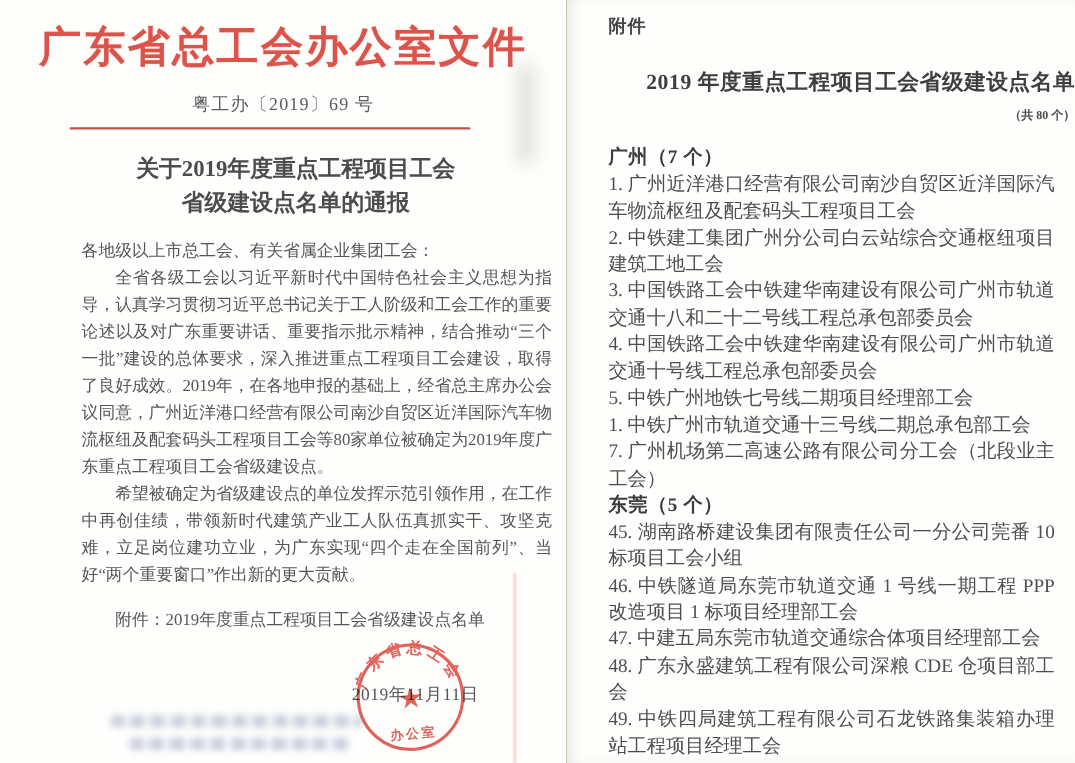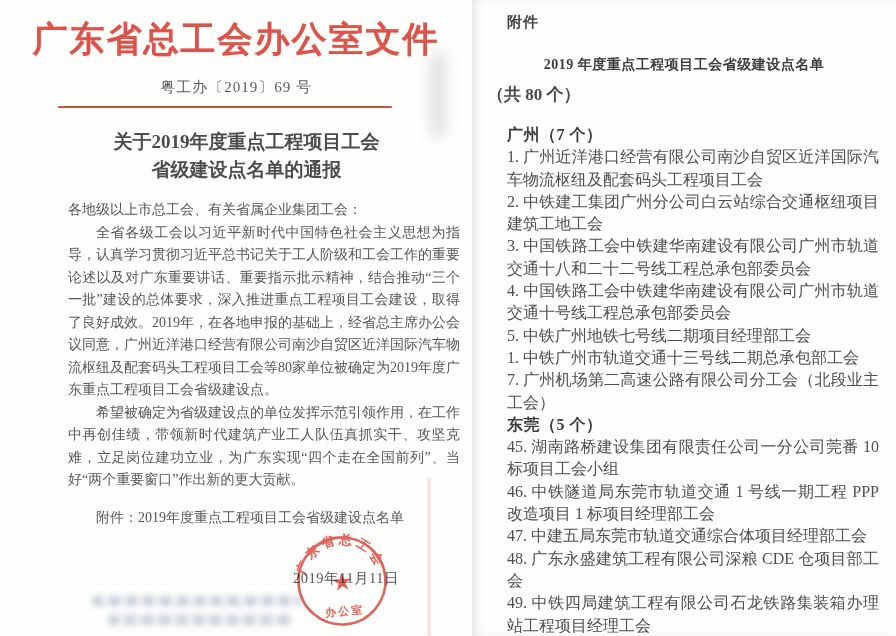--- a/index.html
+++ b/index.html
@@ -40,22 +40,22 @@
   
   .wm-line{position:absolute;height:10px;border-radius:4px;filter:blur(3px);
     background:repeating-linear-gradient(90deg,rgba(110,130,165,.38) 0 11px,rgba(110,130,165,.08) 11px 17px);}
   .wm-1{left:92px;top:596px;width:210px;}
   .wm-2{left:108px;top:615px;width:185px;}
   .smudge{position:absolute;left:430px;top:52px;width:16px;height:86px;background:rgba(150,150,150,.28);filter:blur(7px);border-radius:8px;}
   .fold-line{position:absolute;left:428px;top:478px;width:2px;height:158px;background:rgba(222,120,118,.4);filter:blur(1px);}
 
   
   .rp-attach{margin:13px 0 0 35px;font-weight:bold;font-size:15px;color:#454545;letter-spacing:1px;}
-  .rp-title{margin-top:24px;text-align:center;font-weight:bold;font-size:14px;color:#3e3e3e;letter-spacing:.5px;}
-  .rp-subtitle{margin-top:9px;text-align:left;font-weight:bold;font-size:17px;color:#4a4a4a;padding-left:15px;}
+  .rp-title{margin-top:24px;text-align:right;font-weight:bold;font-size:18px;color:#3e3e3e;letter-spacing:.5px;}
+  .rp-subtitle{margin-top:9px;text-align:right;font-weight:bold;font-size:10px;color:#4a4a4a;}
   .rp-list{margin:18px 0 0 35px;width:372px;font-size:16px;line-height:22.3px;color:#4e4e4e;text-align:justify;}
   .rp-heading{font-weight:bold;color:#3c3c3c;letter-spacing:.5px;}
   .rp-list p.item{margin:0;}
   .rp-section + .rp-section{margin-top:0px;}
 </style>
 </head>
 <body>
 
 <div class="canvas">
 

